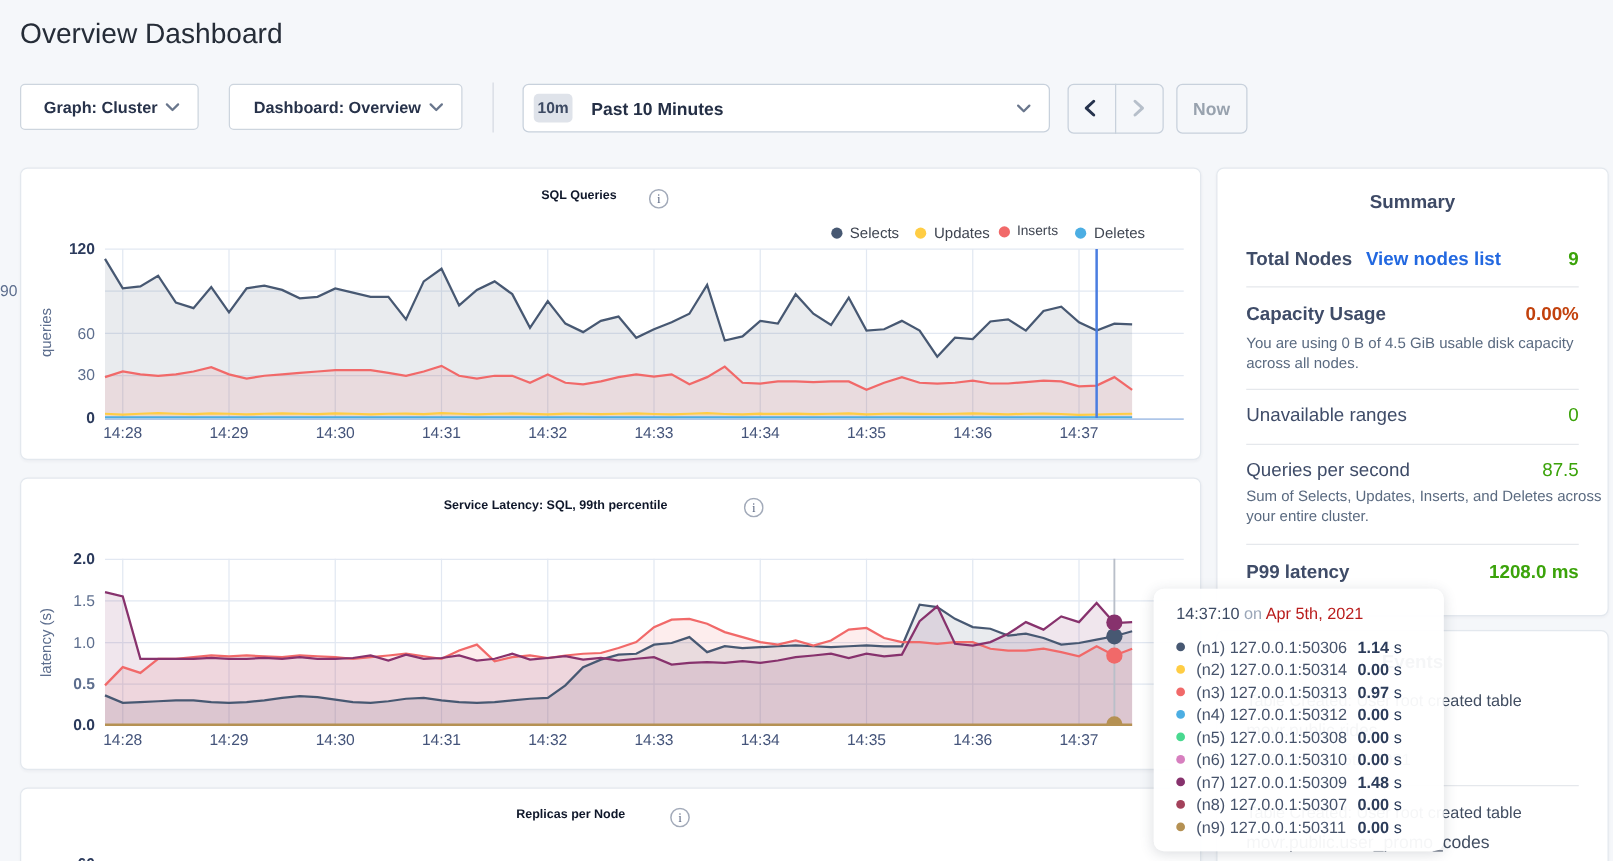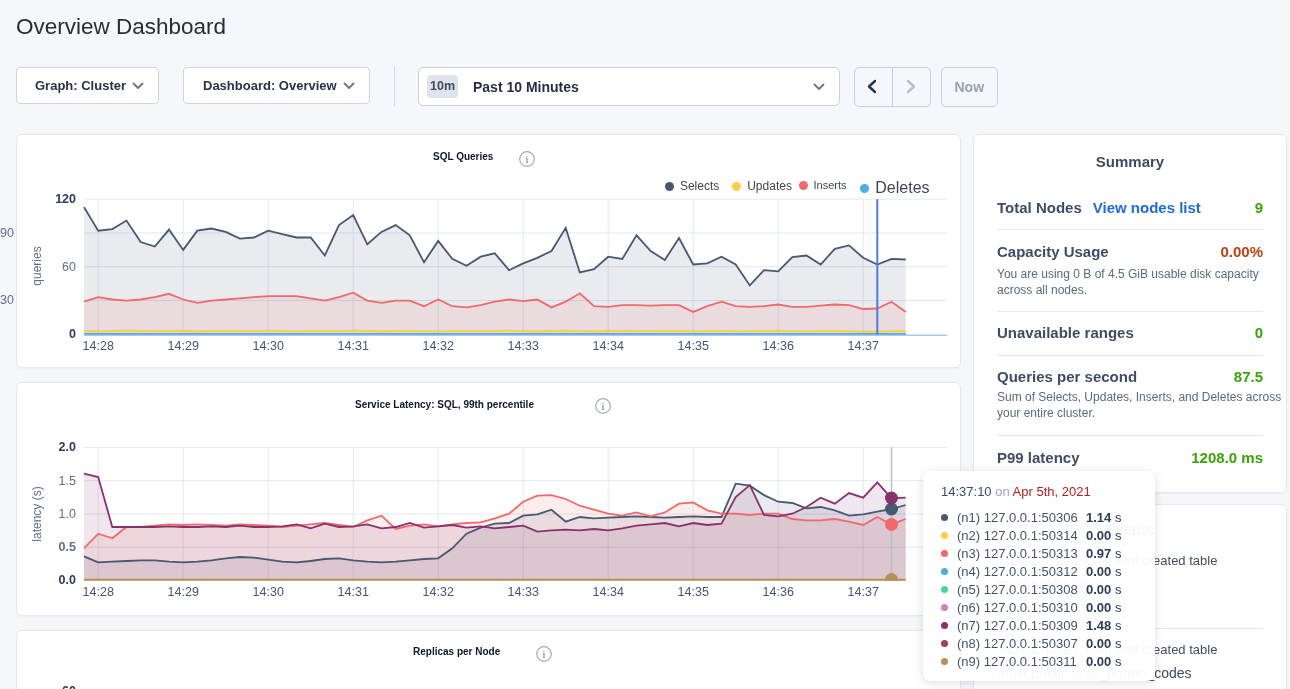--- a/index.html
+++ b/index.html
@@ -58,26 +58,26 @@
 <div style="position:absolute;left:732.2px;top:179px;display:flex;align-items:center">
     <span style="width:9px;height:9px;border-radius:50%;background:#FFCD44;display:inline-block"></span>
     <span style="margin-left:6px;font-size:12px;color:#3f4551">Updates</span>
   </div>
 <div style="position:absolute;left:798.5px;top:179px;display:flex;align-items:center">
     <span style="width:9px;height:9px;border-radius:50%;background:#F16969;display:inline-block"></span>
     <span style="margin-left:6px;font-size:11px;color:#3f4551">Inserts</span>
   </div>
 <div style="position:absolute;left:860.3px;top:179px;display:flex;align-items:center">
     <span style="width:9px;height:9px;border-radius:50%;background:#4CAEE3;display:inline-block"></span>
-    <span style="margin-left:6px;font-size:16px;color:#3f4551">Deletes</span>
+    <span style="margin-left:6px;font-size:12px;color:#3f4551">Deletes</span>
   </div>
 <div style="position:absolute;left:0;top:191.2px;width:76px;text-align:right;font-size:12.5px;line-height:16px;font-weight:700;color:#2b3a5c">120</div>
 <div style="position:absolute;left:0;top:224.9px;width:76px;font-size:12.5px;line-height:16px;font-weight:400;color:#5d6e8e">90</div>
 <div style="position:absolute;left:0;top:258.7px;width:76px;text-align:right;font-size:12.5px;line-height:16px;font-weight:400;color:#5d6e8e">60</div>
-<div style="position:absolute;left:0;top:292.4px;width:76px;text-align:left;font-size:12.5px;line-height:16px;font-weight:400;color:#5d6e8e">30</div>
+<div style="position:absolute;left:0;top:292.4px;width:76px;text-align:right;font-size:12.5px;line-height:16px;font-weight:400;color:#5d6e8e">30</div>
 <div style="position:absolute;left:0;top:326.4px;width:76px;text-align:right;font-size:12.5px;line-height:16px;font-weight:700;color:#2b3a5c">0</div>
 <div style="position:absolute;left:73.2px;top:337.5px;width:50px;text-align:center;font-size:12.5px;line-height:16px;color:#44547a">14:28</div>
 <div style="position:absolute;left:158.2px;top:337.5px;width:50px;text-align:center;font-size:12.5px;line-height:16px;color:#44547a">14:29</div>
 <div style="position:absolute;left:243.2px;top:337.5px;width:50px;text-align:center;font-size:12.5px;line-height:16px;color:#44547a">14:30</div>
 <div style="position:absolute;left:328.2px;top:337.5px;width:50px;text-align:center;font-size:12.5px;line-height:16px;color:#44547a">14:31</div>
 <div style="position:absolute;left:413.2px;top:337.5px;width:50px;text-align:center;font-size:12.5px;line-height:16px;color:#44547a">14:32</div>
 <div style="position:absolute;left:498.2px;top:337.5px;width:50px;text-align:center;font-size:12.5px;line-height:16px;color:#44547a">14:33</div>
 <div style="position:absolute;left:583.2px;top:337.5px;width:50px;text-align:center;font-size:12.5px;line-height:16px;color:#44547a">14:34</div>
 <div style="position:absolute;left:668.2px;top:337.5px;width:50px;text-align:center;font-size:12.5px;line-height:16px;color:#44547a">14:35</div>
 <div style="position:absolute;left:753.2px;top:337.5px;width:50px;text-align:center;font-size:12.5px;line-height:16px;color:#44547a">14:36</div>
@@ -195,22 +195,22 @@
 <div class="ctitle" style="left:413px;top:646px">Replicas per Node</div>
 <svg style="position:absolute;left:536px;top:645.5px" width="16" height="16" viewBox="0 0 16 16">
     <circle cx="8" cy="8" r="7.3" fill="none" stroke="#8b95a8" stroke-opacity="0.8" stroke-width="1.2"></circle>
     <text x="8" y="11.6" text-anchor="middle" font-family="Liberation Serif, serif" font-size="10.5" fill="#5f6b85">i</text>
   </svg>
 <div style="position:absolute;left:0;top:684px;width:76px;text-align:right;font-size:12.5px;font-weight:700;color:#2b3a5c">60</div>
 
 <div class="abs" style="left:973px;top:153px;width:314px;text-align:center;font-size:15px;font-weight:700;color:#3e4a66">Summary</div>
 <div style="position:absolute;left:997px;top:197.5px;width:266px;height:20px;font-size:15px;font-weight:700;line-height:20px"><span style="color:#3f4c68">Total Nodes</span><span style="color:#2268e0;margin-left:11px">View nodes list</span><span style="position:absolute;right:0;top:0;color:#3ba30a">9</span></div>
 <div style="position:absolute;left:997px;top:242.3px;width:266px;height:20px;font-size:15px;font-weight:700;line-height:20px"><span style="color:#3f4c68">Capacity Usage</span><span style="position:absolute;right:0;top:0;color:#c2410c">0.00%</span></div>
-<div style="position:absolute;left:997px;top:323.0px;width:266px;height:20px;font-size:15px;font-weight:700;line-height:20px"><span style="color:#3f4c68">Unavailable ranges</span><span style="position:absolute;right:0;top:0;color:#3ba30a">0</span></div>
-<div style="position:absolute;left:997px;top:367.0px;width:266px;height:20px;font-size:15px;font-weight:700;line-height:20px"><span style="color:#3f4c68">Queries per second</span><span style="position:absolute;right:0;top:0;color:#3ba30a">87.5</span></div>
+<div style="position:absolute;left:997px;top:323.0px;width:266px;height:20px;font-size:15px;font-weight:400;line-height:20px"><span style="color:#3f4c68">Unavailable ranges</span><span style="position:absolute;right:0;top:0;color:#3ba30a">0</span></div>
+<div style="position:absolute;left:997px;top:367.0px;width:266px;height:20px;font-size:15px;font-weight:400;line-height:20px"><span style="color:#3f4c68">Queries per second</span><span style="position:absolute;right:0;top:0;color:#3ba30a">87.5</span></div>
 <div style="position:absolute;left:997px;top:447.5px;width:266px;height:20px;font-size:15px;font-weight:700;line-height:20px"><span style="color:#3f4c68">P99 latency</span><span style="position:absolute;right:0;top:0;color:#3ba30a">1208.0 ms</span></div>
 <div style="position:absolute;left:997px;top:229.2px;width:266px;border-top:1px solid #e5e8ec"></div>
 <div style="position:absolute;left:997px;top:310.8px;width:266px;border-top:1px solid #e5e8ec"></div>
 <div style="position:absolute;left:997px;top:354.5px;width:266px;border-top:1px solid #e5e8ec"></div>
 <div style="position:absolute;left:997px;top:434.5px;width:266px;border-top:1px solid #e5e8ec"></div>
 <div style="position:absolute;left:997px;top:265.5px;width:290px;font-size:12px;line-height:16.2px;color:#5a6a80">You are using 0 B of 4.5 GiB usable disk capacity across all nodes.</div>
 <div style="position:absolute;left:997px;top:389px;width:290px;font-size:12px;line-height:16.2px;color:#5a6a80">Sum of Selects, Updates, Inserts, and Deletes across your entire cluster.</div>
 
 <div class="abs" style="left:973px;top:521px;width:314px;text-align:center;font-size:15px;font-weight:700;color:#3e4a66">Events</div>
 <div class="abs" style="left:997px;top:552.5px;font-size:13px;line-height:16px;color:#414d61">Table Created: User root created table</div>

